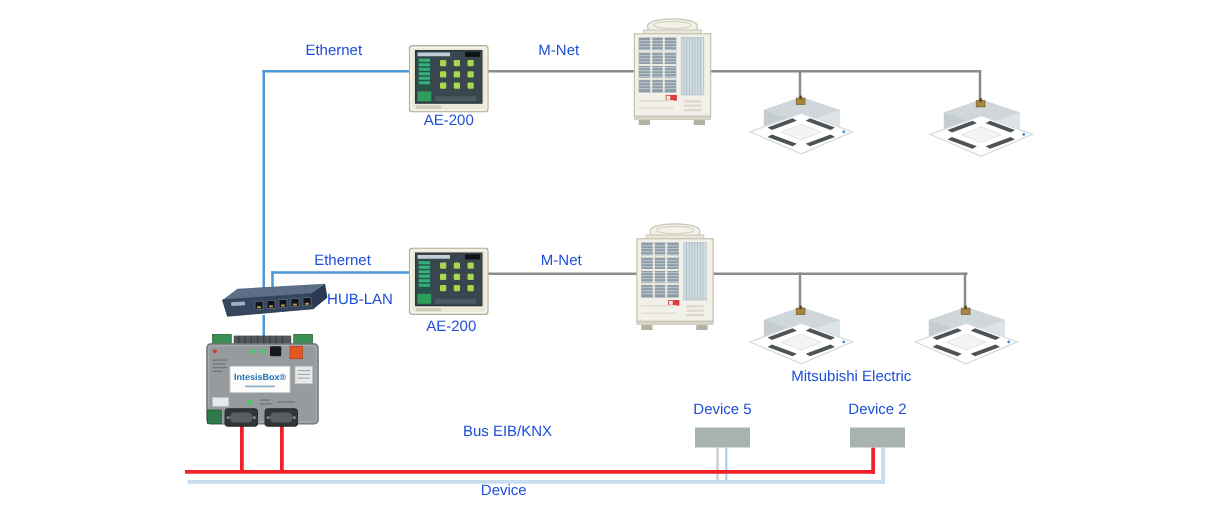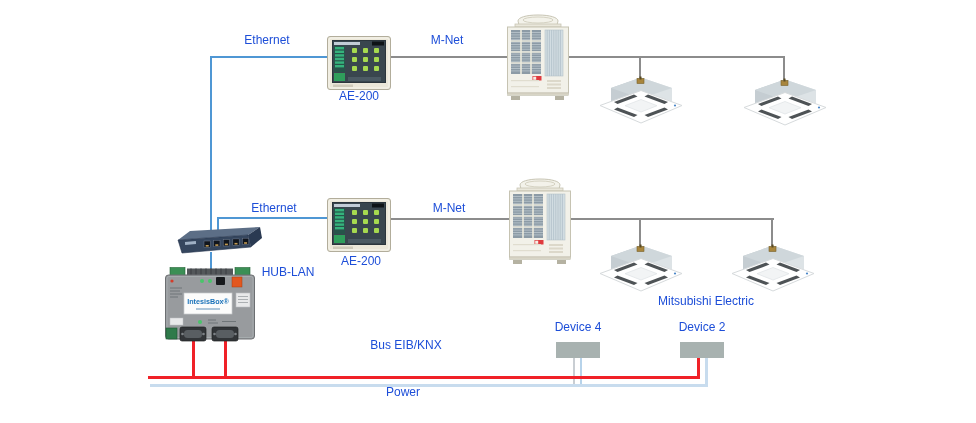--- a/index.html
+++ b/index.html
@@ -267,22 +267,22 @@
 
   <div class="devbox" style="left:556px;top:342px;width:44px;height:16px;"></div>
   <div class="devbox" style="left:680px;top:342px;width:44px;height:16px;"></div>
 
   <div class="lbl" style="left:229px;top:33px;width:76px;">Ethernet</div>
   <div class="lbl" style="left:412px;top:33px;width:70px;">M-Net</div>
   <div class="lbl" style="left:322px;top:89px;width:74px;">AE-200</div>
 
   <div class="lbl" style="left:236px;top:201px;width:76px;">Ethernet</div>
   <div class="lbl" style="left:414px;top:201px;width:70px;">M-Net</div>
-  <div class="lbl" style="left:252px;top:232px;width:72px;margin-top:33px;">HUB-LAN</div>
+  <div class="lbl" style="left:252px;top:232px;width:72px;">HUB-LAN</div>
   <div class="lbl" style="left:324px;top:254px;width:74px;">AE-200</div>
 
-  <div class="lbl" style="left:640px;top:294px;width:132px;">Mitsubishi Electric</div>
-  <div class="lbl" style="left:545px;top:320px;width:66px;">Device 4</div>
+  <div class="lbl" style="left:615px;top:294px;width:132px;">Mitsubishi Electric</div>
+  <div class="lbl" style="left:545px;top:320px;width:66px;">Device 5</div>
   <div class="lbl" style="left:669px;top:320px;width:66px;text-align:center;">Device 2</div>
   <div class="lbl" style="left:358px;top:338px;width:96px;">Bus EIB/KNX</div>
-  <div class="lbl" style="left:367px;top:385px;width:72px;">Power</div>
+  <div class="lbl" style="left:367px;top:385px;width:72px;">Device</div>
 
 </div>
 
 </body></html>

